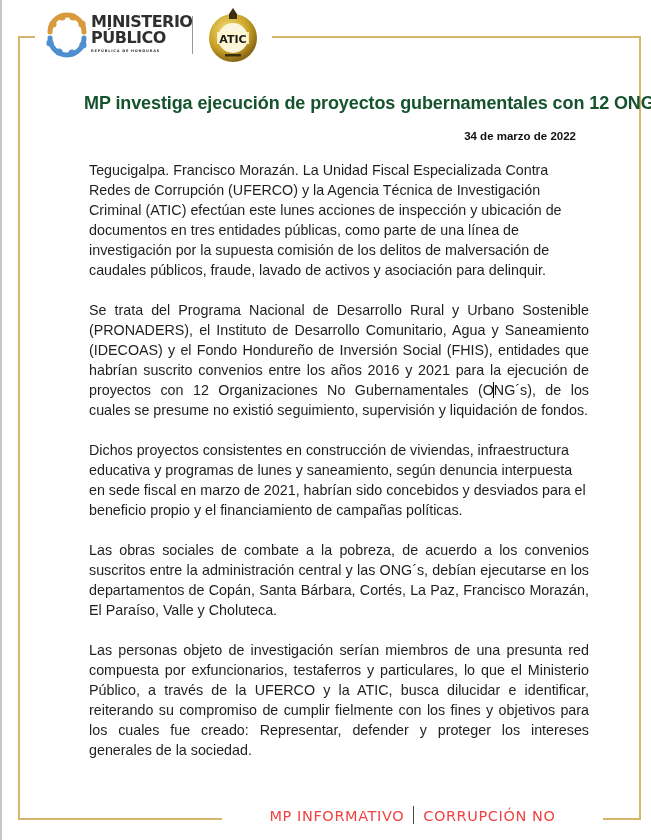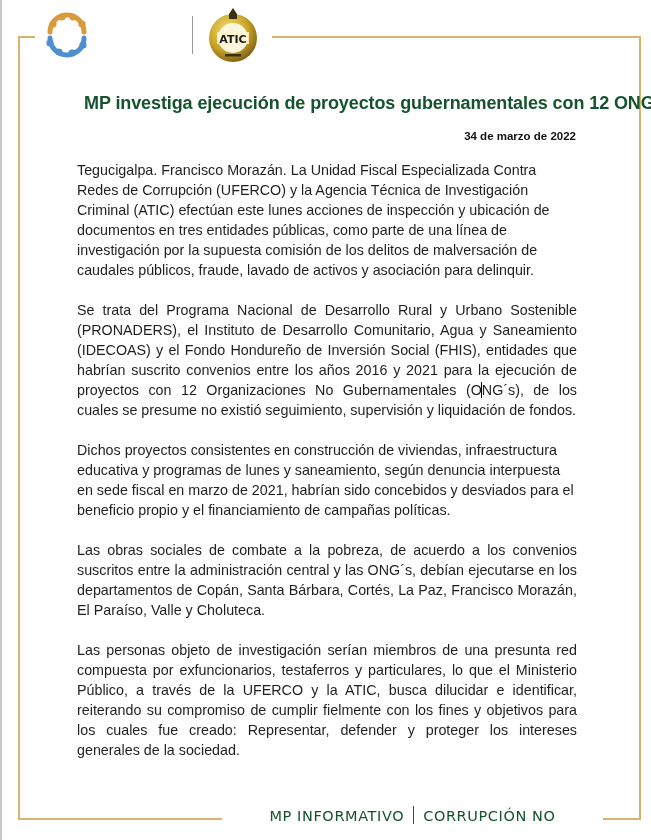--- a/index.html
+++ b/index.html
@@ -35,30 +35,30 @@
     position: absolute; left: 84px; top: 93px; width: 520px;
     font-family: "Liberation Sans", sans-serif; font-weight: bold; font-size: 18px;
     color: #14532d; white-space: nowrap; letter-spacing: -0.1px;
   }
   .date {
     position: absolute; right: 75px; top: 130px;
     font-family: "Liberation Sans", sans-serif; font-weight: bold; font-size: 11.5px; color: #111;
   }
 
   .body-text {
-    position: absolute; left: 77px; top: 160px; width: 500px;
+    position: absolute; left: 89px; top: 160px; width: 500px;
     font-family: "Liberation Sans", sans-serif; font-size: 14.3px; line-height: 20px; color: #1f1f1f;
   }
   .body-text p { margin: 0 0 20px 0; text-align: justify; }
   .body-text p.p1 { text-align: left; }
   .caret { display: inline-block; width: 1px; height: 16px; background: #000; vertical-align: -3px; margin: 0 -0.5px; }
 
   .footer {
     position: absolute; left: 222px; width: 381px; top: 806px; text-align: center;
-    font-family: "DejaVu Sans", sans-serif; font-size: 14.5px; color: #14532d; letter-spacing: 0.6px; font-weight: 500;
+    font-family: "DejaVu Sans", sans-serif; font-size: 14.5px; color: #ef4444; letter-spacing: 0.6px; font-weight: 500;
   }
   .footer .sep { display: inline-block; width: 1px; height: 18px; background: #444; vertical-align: -3px; margin: 0 9px; }
 </style>
 </head>
 <body>
 
 <div class="left-edge"></div>
 
 <div class="frame-line f-top-left"></div>
 <div class="frame-line f-top-right"></div>
@@ -79,20 +79,25 @@
       <circle cx="29" cy="5" r="3.6"></circle>
         <circle cx="38" cy="12" r="3.6"></circle>
     </g>
     <g fill="#4f8fcf">
       <circle cx="6" cy="31" r="3.6"></circle>
         <circle cx="15" cy="40" r="3.6"></circle>
       <circle cx="28" cy="41" r="3.6"></circle>
         <circle cx="39" cy="33" r="3.6"></circle>
     </g>
   </svg>
+  <div class="mp-text">
+    <div class="mp-line1">MINISTERIO</div>
+    <div class="mp-line2">PÚBLICO</div>
+    <div class="mp-sub">REPÚBLICA DE HONDURAS</div>
+  </div>
 </div>
 
 <div class="logo-divider"></div>
 
 <svg class="atic-logo" viewBox="0 0 56 56">
   <defs>
     <radialGradient id="g1" cx="40%" cy="35%" r="70%">
       <stop offset="0%" stop-color="#f7e27a"></stop>
       <stop offset="60%" stop-color="#c9a227"></stop>
       <stop offset="100%" stop-color="#7a5a10"></stop>

